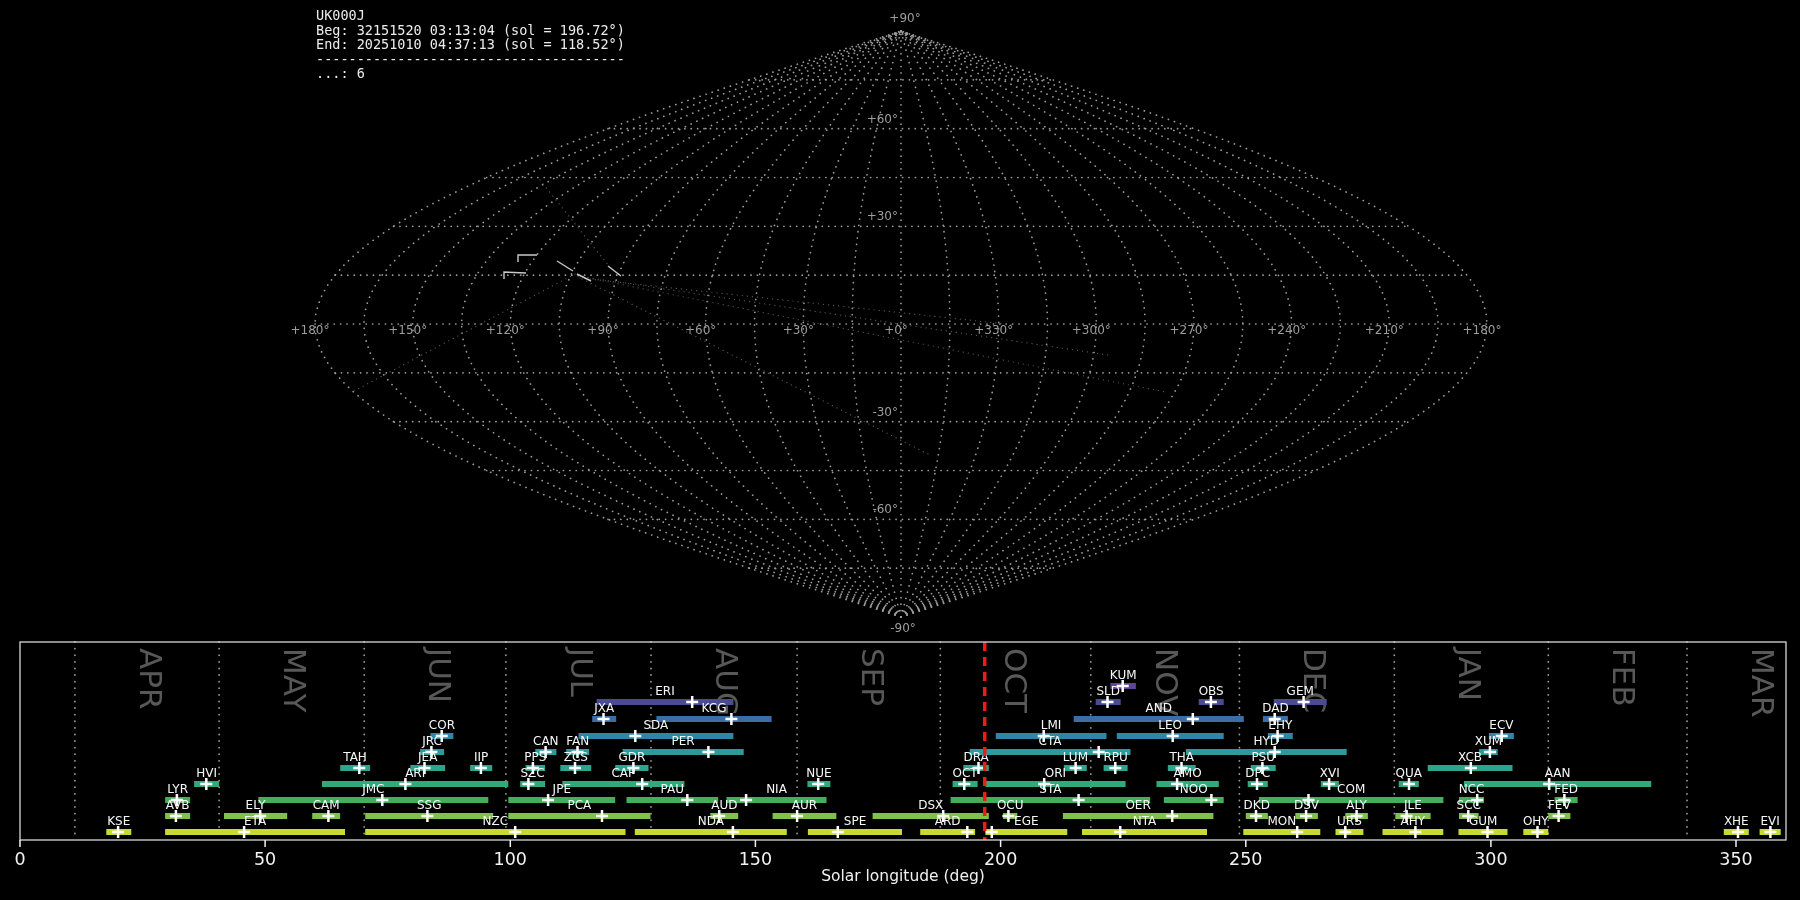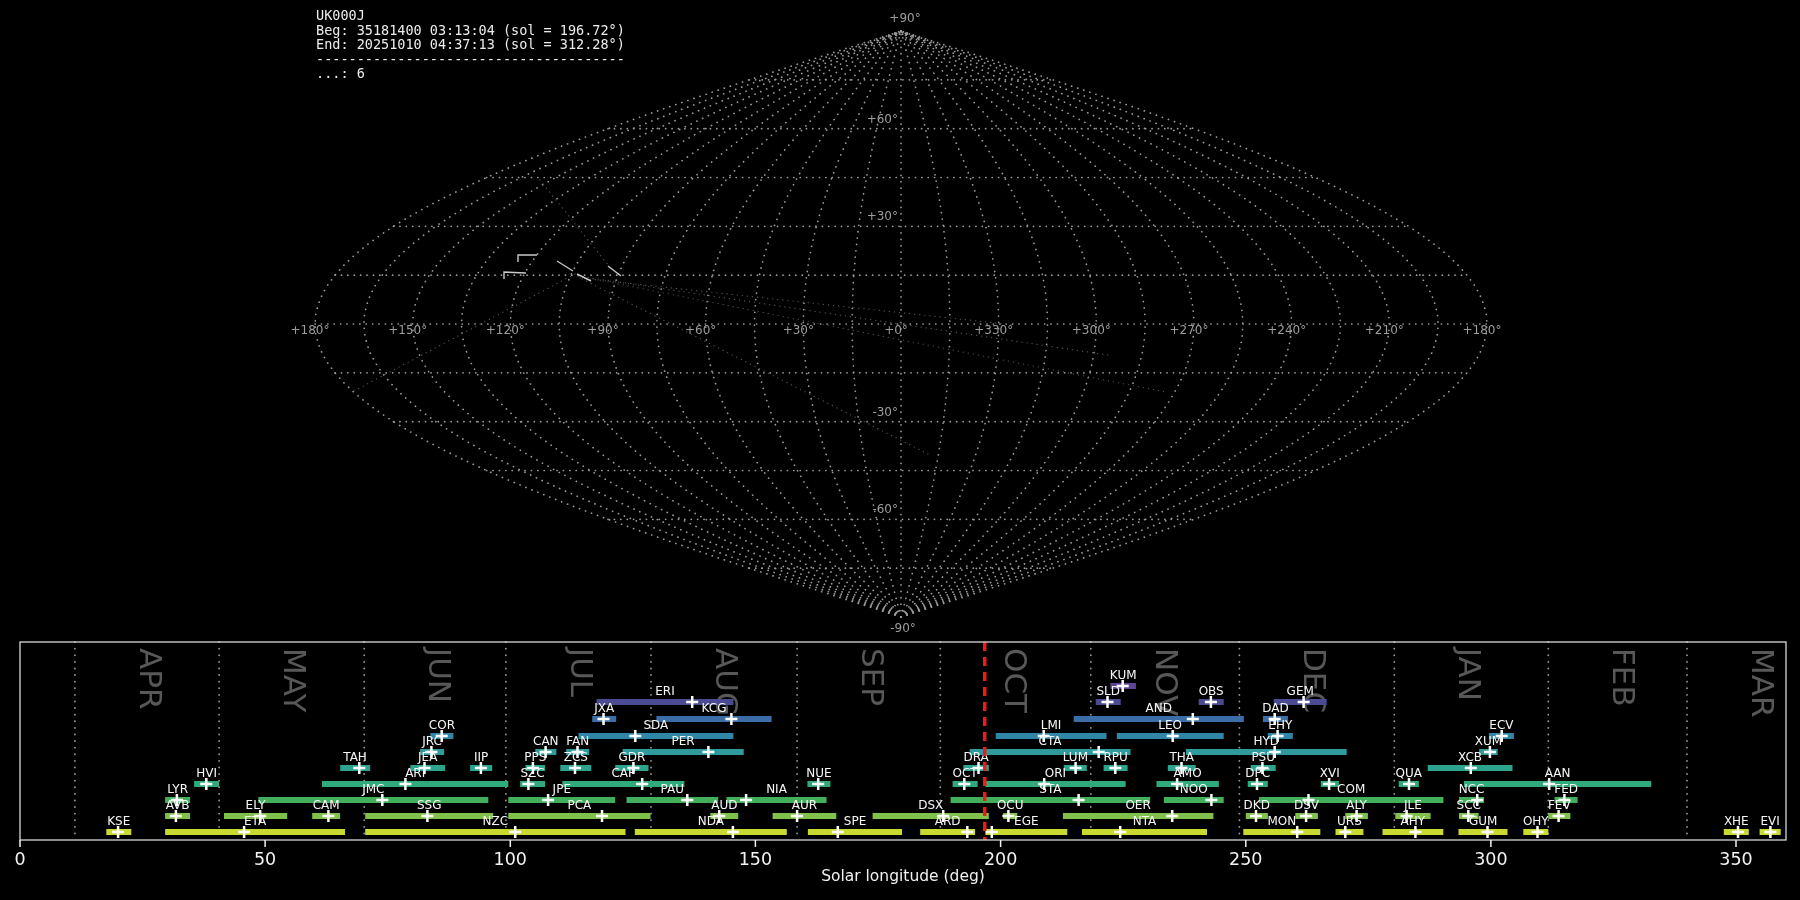--- a/index.html
+++ b/index.html
@@ -7,22 +7,22 @@
   #obs-header{position:absolute;left:316px;top:8px;margin:0;color:#ececec;
     font-family:"DejaVu Sans Mono",monospace;font-size:13.5px;line-height:14.6px;white-space:pre;}
   svg{position:absolute;left:0;top:0;}
   text{font-family:"DejaVu Sans",sans-serif;}
 </style>
 </head>
 <body>
 <div id="stage">
 
   <pre id="obs-header"><span>UK000J</span>
-<span>Beg: 35181400 03:13:04 (sol = 196.72°)</span>
-<span>End: 20251010 04:37:13 (sol = 312.28°)</span>
+<span>Beg: 32151520 03:13:04 (sol = 196.72°)</span>
+<span>End: 20251010 04:37:13 (sol = 118.52°)</span>
 <span>--------------------------------------</span>
 <span>...: 6</span></pre>
 
   <svg id="figure" width="1800" height="900" viewBox="0 0 1800 900">
     <g id="skymap">
         <g>
           <path d="M901.0,617.0L870.3,607.2L839.7,597.5L809.3,587.7L779.2,577.9L749.3,568.2L719.9,558.4L691.0,548.6L662.6,538.9L635.0,529.1L608.0,519.3L581.8,509.6L556.6,499.8L532.2,490.0L508.9,480.3L486.6,470.5L465.5,460.7L445.6,451.0L426.9,441.2L409.5,431.4L393.5,421.7L378.9,411.9L365.7,402.1L353.9,392.4L343.7,382.6L335.0,372.8L327.8,363.1L322.2,353.3L318.2,343.5L315.8,333.8L315.0,324.0L315.8,314.2L318.2,304.5L322.2,294.7L327.8,284.9L335.0,275.2L343.7,265.4L353.9,255.6L365.7,245.9L378.9,236.1L393.5,226.3L409.5,216.6L426.9,206.8L445.6,197.0L465.5,187.3L486.6,177.5L508.9,167.7L532.2,158.0L556.6,148.2L581.8,138.4L608.0,128.7L635.0,118.9L662.6,109.1L691.0,99.4L719.9,89.6L749.3,79.8L779.2,70.1L809.3,60.3L839.7,50.5L870.3,40.8L901.0,31.0" stroke="#9b9b9b" stroke-width="1.7" stroke-linecap="round" stroke-dasharray="0.1 6.3" fill="none"></path>
           <path d="M901.0,617.0L872.9,607.2L844.9,597.5L817.0,587.7L789.3,577.9L762.0,568.2L735.0,558.4L708.5,548.6L682.5,538.9L657.1,529.1L632.4,519.3L608.4,509.6L585.3,499.8L562.9,490.0L541.6,480.3L521.2,470.5L501.8,460.7L483.5,451.0L466.4,441.2L450.5,431.4L435.8,421.7L422.4,411.9L410.3,402.1L399.5,392.4L390.1,382.6L382.1,372.8L375.6,363.1L370.4,353.3L366.8,343.5L364.6,333.8L363.8,324.0L364.6,314.2L366.8,304.5L370.4,294.7L375.6,284.9L382.1,275.2L390.1,265.4L399.5,255.6L410.3,245.9L422.4,236.1L435.8,226.3L450.5,216.6L466.4,206.8L483.5,197.0L501.8,187.3L521.2,177.5L541.6,167.7L562.9,158.0L585.3,148.2L608.4,138.4L632.4,128.7L657.1,118.9L682.5,109.1L708.5,99.4L735.0,89.6L762.0,79.8L789.3,70.1L817.0,60.3L844.9,50.5L872.9,40.8L901.0,31.0" stroke="#9b9b9b" stroke-width="1.7" stroke-linecap="round" stroke-dasharray="0.1 6.3" fill="none"></path>
           <path d="M901.0,617.0L875.4,607.2L850.0,597.5L824.6,587.7L799.5,577.9L774.6,568.2L750.1,558.4L726.0,548.6L702.4,538.9L679.3,529.1L656.8,519.3L635.0,509.6L614.0,499.8L593.7,490.0L574.2,480.3L555.7,470.5L538.1,460.7L521.5,451.0L505.9,441.2L491.4,431.4L478.1,421.7L465.9,411.9L454.9,402.1L445.1,392.4L436.6,382.6L429.3,372.8L423.3,363.1L418.7,353.3L415.3,343.5L413.3,333.8L412.7,324.0L413.3,314.2L415.3,304.5L418.7,294.7L423.3,284.9L429.3,275.2L436.6,265.4L445.1,255.6L454.9,245.9L465.9,236.1L478.1,226.3L491.4,216.6L505.9,206.8L521.5,197.0L538.1,187.3L555.7,177.5L574.2,167.7L593.7,158.0L614.0,148.2L635.0,138.4L656.8,128.7L679.3,118.9L702.4,109.1L726.0,99.4L750.1,89.6L774.6,79.8L799.5,70.1L824.6,60.3L850.0,50.5L875.4,40.8L901.0,31.0" stroke="#9b9b9b" stroke-width="1.7" stroke-linecap="round" stroke-dasharray="0.1 6.3" fill="none"></path>
           <path d="M901.0,617.0L878.0,607.2L855.1,597.5L832.2,587.7L809.6,577.9L787.2,568.2L765.2,558.4L743.5,548.6L722.2,538.9L701.5,529.1L681.2,519.3L661.6,509.6L642.7,499.8L624.4,490.0L606.9,480.3L590.2,470.5L574.4,460.7L559.4,451.0L545.4,441.2L532.4,431.4L520.4,421.7L509.4,411.9L499.5,402.1L490.7,392.4L483.0,382.6L476.5,372.8L471.1,363.1L466.9,353.3L463.9,343.5L462.1,333.8L461.5,324.0L462.1,314.2L463.9,304.5L466.9,294.7L471.1,284.9L476.5,275.2L483.0,265.4L490.7,255.6L499.5,245.9L509.4,236.1L520.4,226.3L532.4,216.6L545.4,206.8L559.4,197.0L574.4,187.3L590.2,177.5L606.9,167.7L624.4,158.0L642.7,148.2L661.6,138.4L681.2,128.7L701.5,118.9L722.2,109.1L743.5,99.4L765.2,89.6L787.2,79.8L809.6,70.1L832.2,60.3L855.1,50.5L878.0,40.8L901.0,31.0" stroke="#9b9b9b" stroke-width="1.7" stroke-linecap="round" stroke-dasharray="0.1 6.3" fill="none"></path>

